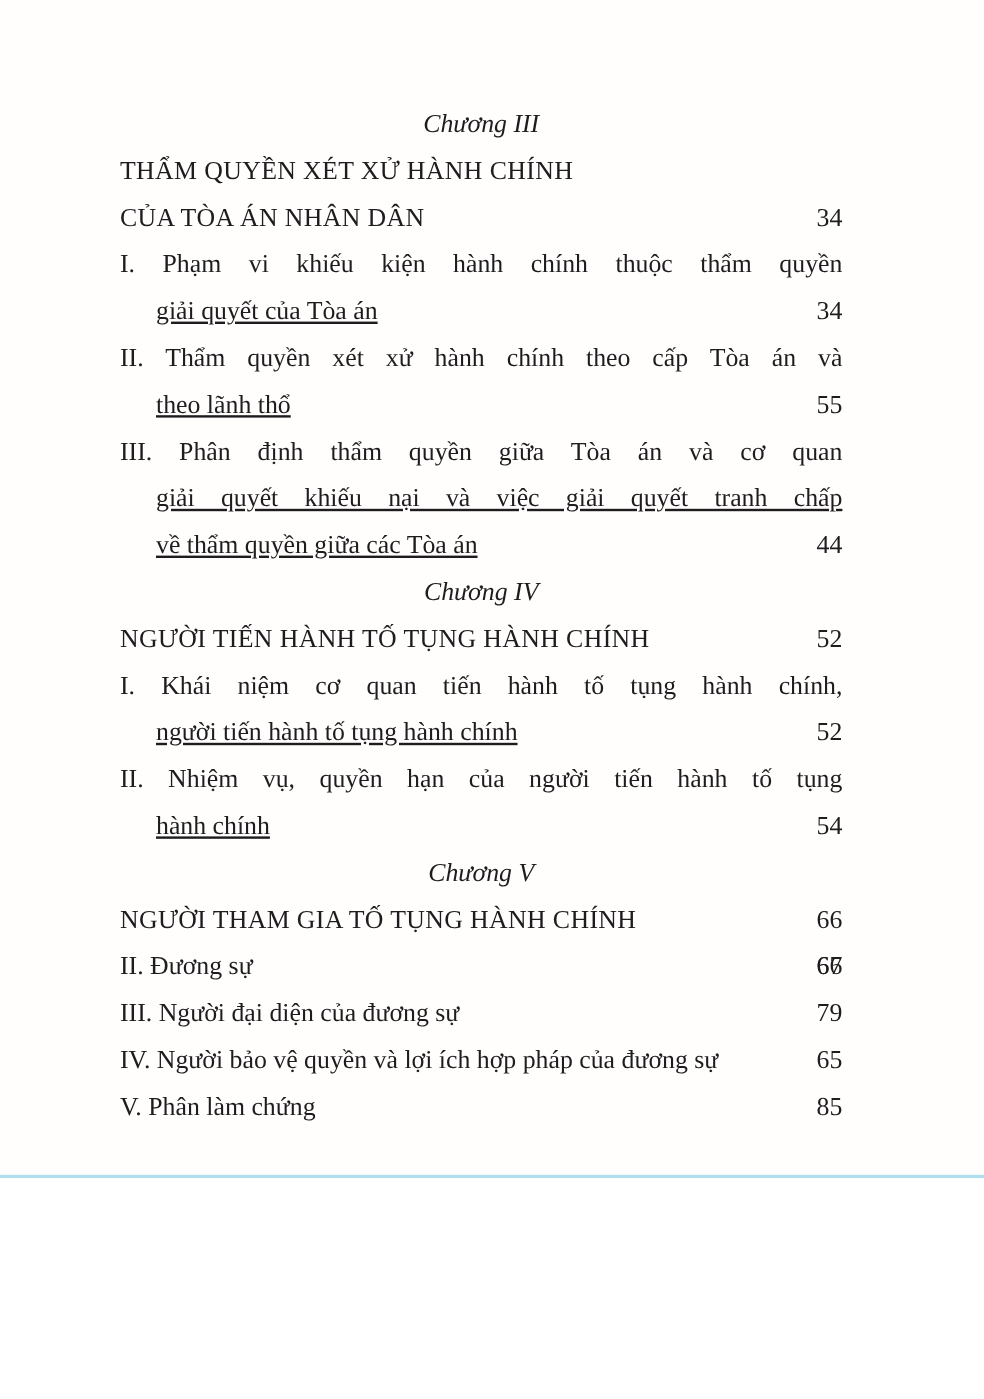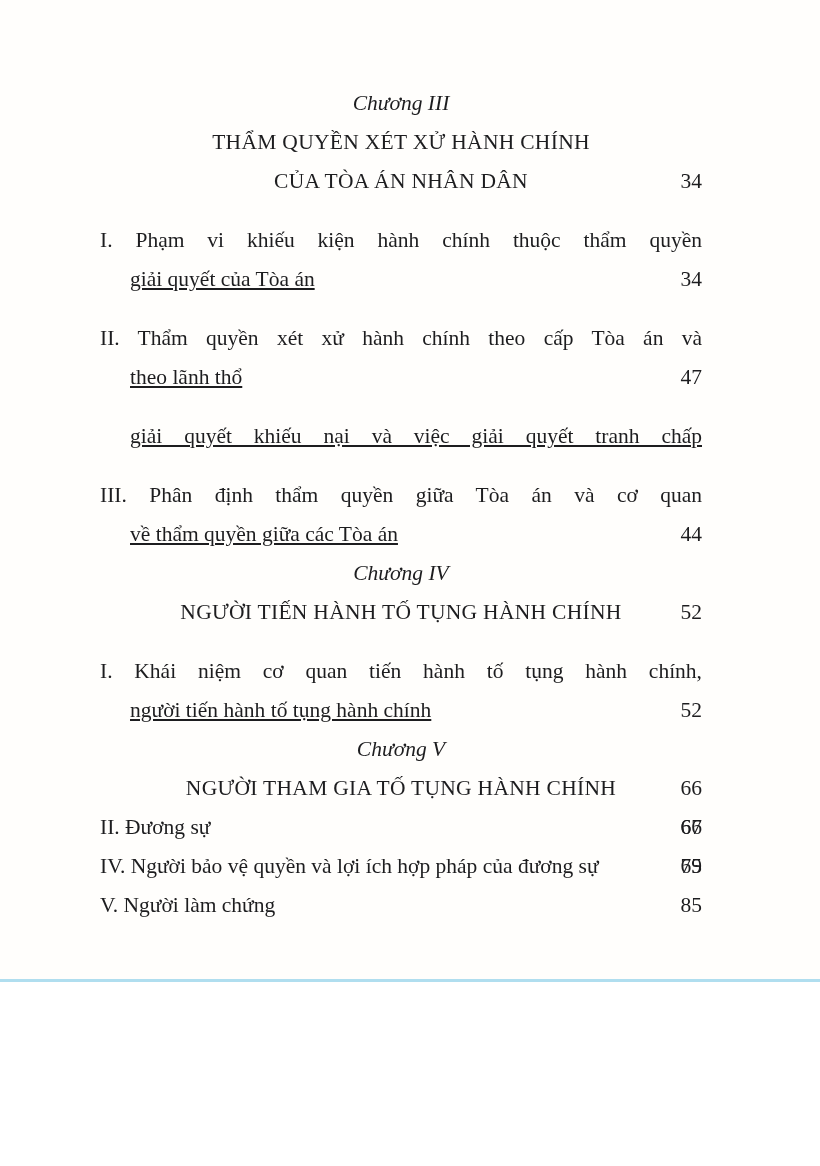--- a/index.html
+++ b/index.html
@@ -29,30 +29,28 @@
     font-size: 21.5px;
     white-space: normal;
   }
   
   .entry.chapter-label .line {
     text-align: center;
     font-style: italic;
   }
   
   .entry.chapter-title .line {
-    text-align: center;
     letter-spacing: 0.3px;
   }
   
   .line.cont { padding-left: 30px; text-decoration: underline; }
   
   .line.justify {
     text-align: justify;
     text-align-last: justify;
-    margin-top: 20px;
   }
   .page-num {
     position: absolute;
     right: 0;
     top: 0;
     font-style: normal;
     letter-spacing: 0;
   }
   .footer {
     position: absolute;
@@ -82,56 +80,60 @@
       <div class="entry chapter-title">
         <div class="line"><span class="line-text">THẨM QUYỀN XÉT XỬ HÀNH CHÍNH</span></div>
         <div class="line"><span class="line-text">CỦA TÒA ÁN NHÂN DÂN</span><span class="page-num">34</span></div>
       </div>
       <div class="entry item">
         <div class="line justify"><span class="line-text">I. Phạm vi khiếu kiện hành chính thuộc thẩm quyền</span></div>
         <div class="line cont"><span class="line-text">giải quyết của Tòa án</span><span class="page-num">34</span></div>
       </div>
       <div class="entry item">
         <div class="line justify"><span class="line-text">II. Thẩm quyền xét xử hành chính theo cấp Tòa án và</span></div>
-        <div class="line cont"><span class="line-text">theo lãnh thổ</span><span class="page-num">47</span></div>
+        <div class="line cont"><span class="line-text">theo lãnh thổ</span><span class="page-num">55</span></div>
       </div>
       <div class="entry item">
+        <div class="line justify"><span class="line-text">III. Phân định thẩm quyền giữa Tòa án và cơ quan</span></div>
         <div class="line cont justify"><span class="line-text">giải quyết khiếu nại và việc giải quyết tranh chấp</span></div>
-        <div class="line justify"><span class="line-text">III. Phân định thẩm quyền giữa Tòa án và cơ quan</span></div>
         <div class="line cont"><span class="line-text">về thẩm quyền giữa các Tòa án</span><span class="page-num">44</span></div>
       </div>
       <div class="entry chapter-label">
         <div class="line"><span class="line-text">Chương IV</span></div>
       </div>
       <div class="entry chapter-title">
         <div class="line"><span class="line-text">NGƯỜI TIẾN HÀNH TỐ TỤNG HÀNH CHÍNH</span><span class="page-num">52</span></div>
       </div>
       <div class="entry item">
         <div class="line justify"><span class="line-text">I. Khái niệm cơ quan tiến hành tố tụng hành chính,</span></div>
         <div class="line cont"><span class="line-text">người tiến hành tố tụng hành chính</span><span class="page-num">52</span></div>
+      </div>
+      <div class="entry item">
+        <div class="line justify"><span class="line-text">II. Nhiệm vụ, quyền hạn của người tiến hành tố tụng</span></div>
+        <div class="line cont"><span class="line-text">hành chính</span><span class="page-num">54</span></div>
       </div>
       <div class="entry chapter-label">
         <div class="line"><span class="line-text">Chương V</span></div>
       </div>
       <div class="entry chapter-title">
         <div class="line"><span class="line-text">NGƯỜI THAM GIA TỐ TỤNG HÀNH CHÍNH</span><span class="page-num">66</span></div>
       </div>
       <div class="entry item">
         <div class="line"><span class="page-num">66</span></div>
       </div>
       <div class="entry item">
         <div class="line"><span class="line-text">II. Đương sự</span><span class="page-num">67</span></div>
       </div>
       <div class="entry item">
-        <div class="line"><span class="page-num">79</span></div>
+        <div class="line"><span class="line-text">III. Người đại diện của đương sự</span><span class="page-num">79</span></div>
       </div>
       <div class="entry item">
         <div class="line"><span class="line-text">IV. Người bảo vệ quyền và lợi ích hợp pháp của đương sự</span><span class="page-num">65</span></div>
       </div>
       <div class="entry item">
-        <div class="line"><span class="line-text">V. Người làm chứng</span><span class="page-num">85</span></div>
+        <div class="line"><span class="line-text">V. Phân làm chứng</span><span class="page-num">85</span></div>
       </div>
     </div>
   <div class="footer">
     <span>340</span>
   </div>
   <div class="scan-edge"></div>
 </div>
 
 </body></html>

